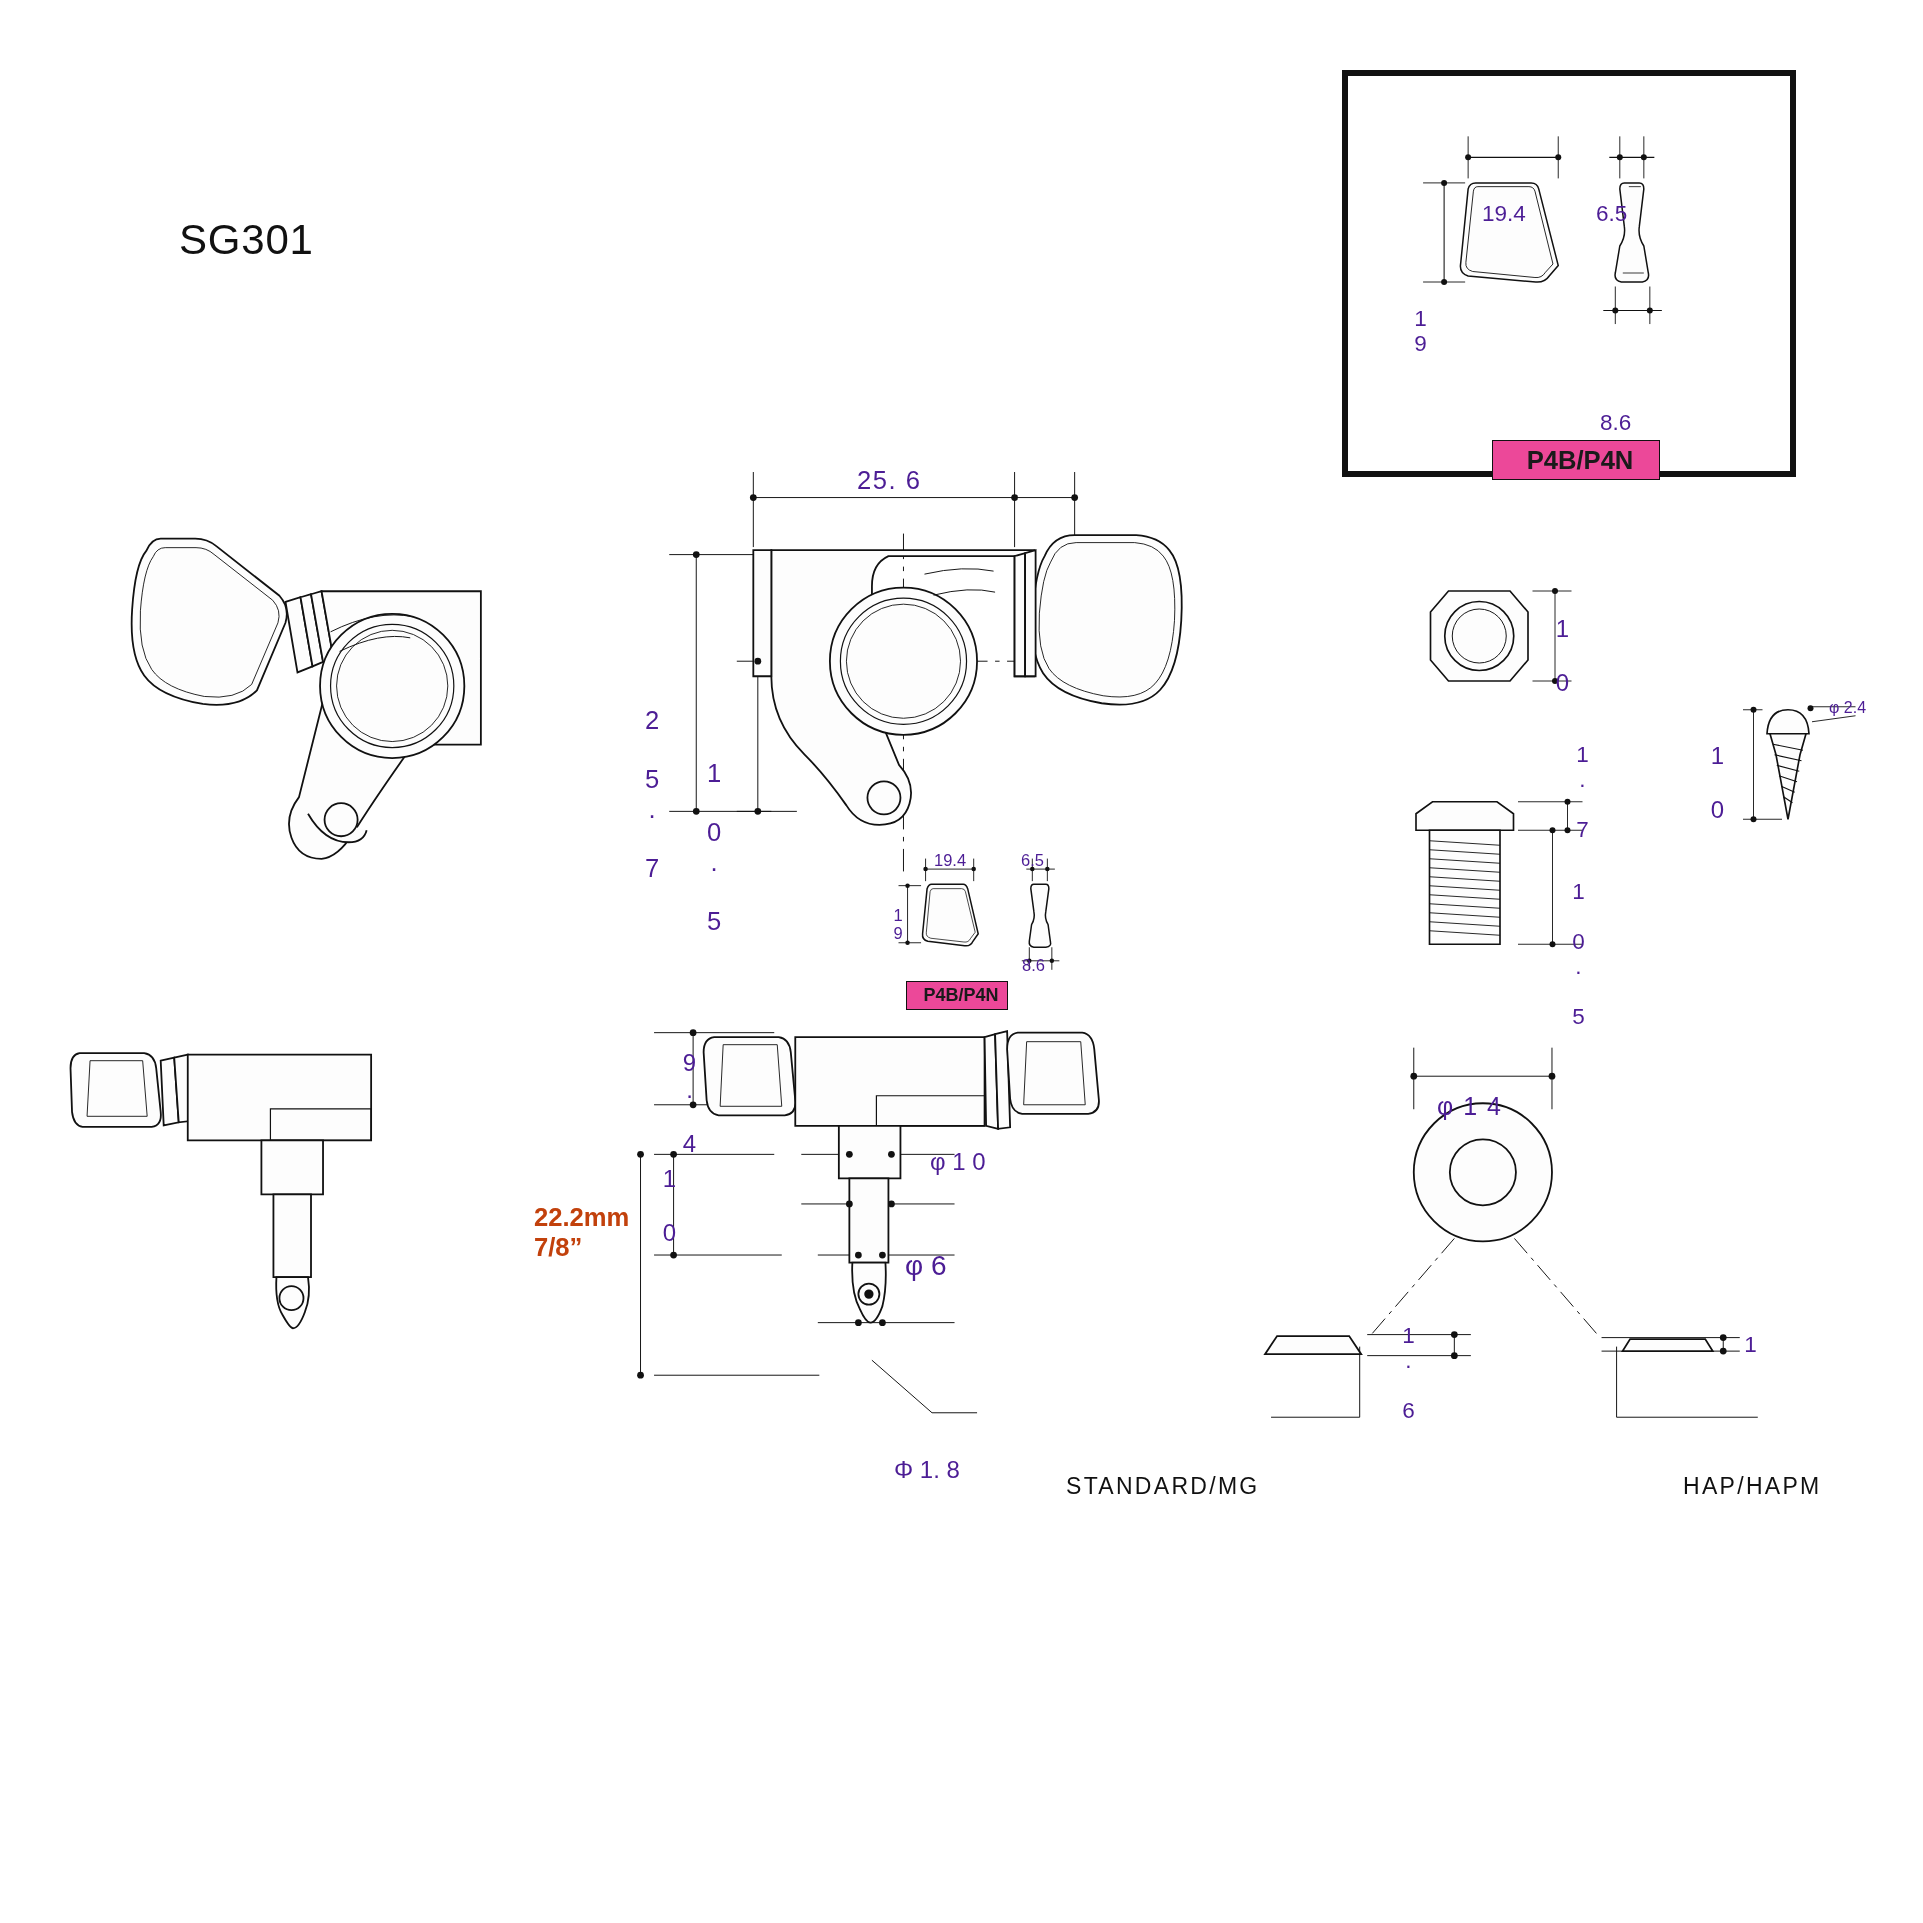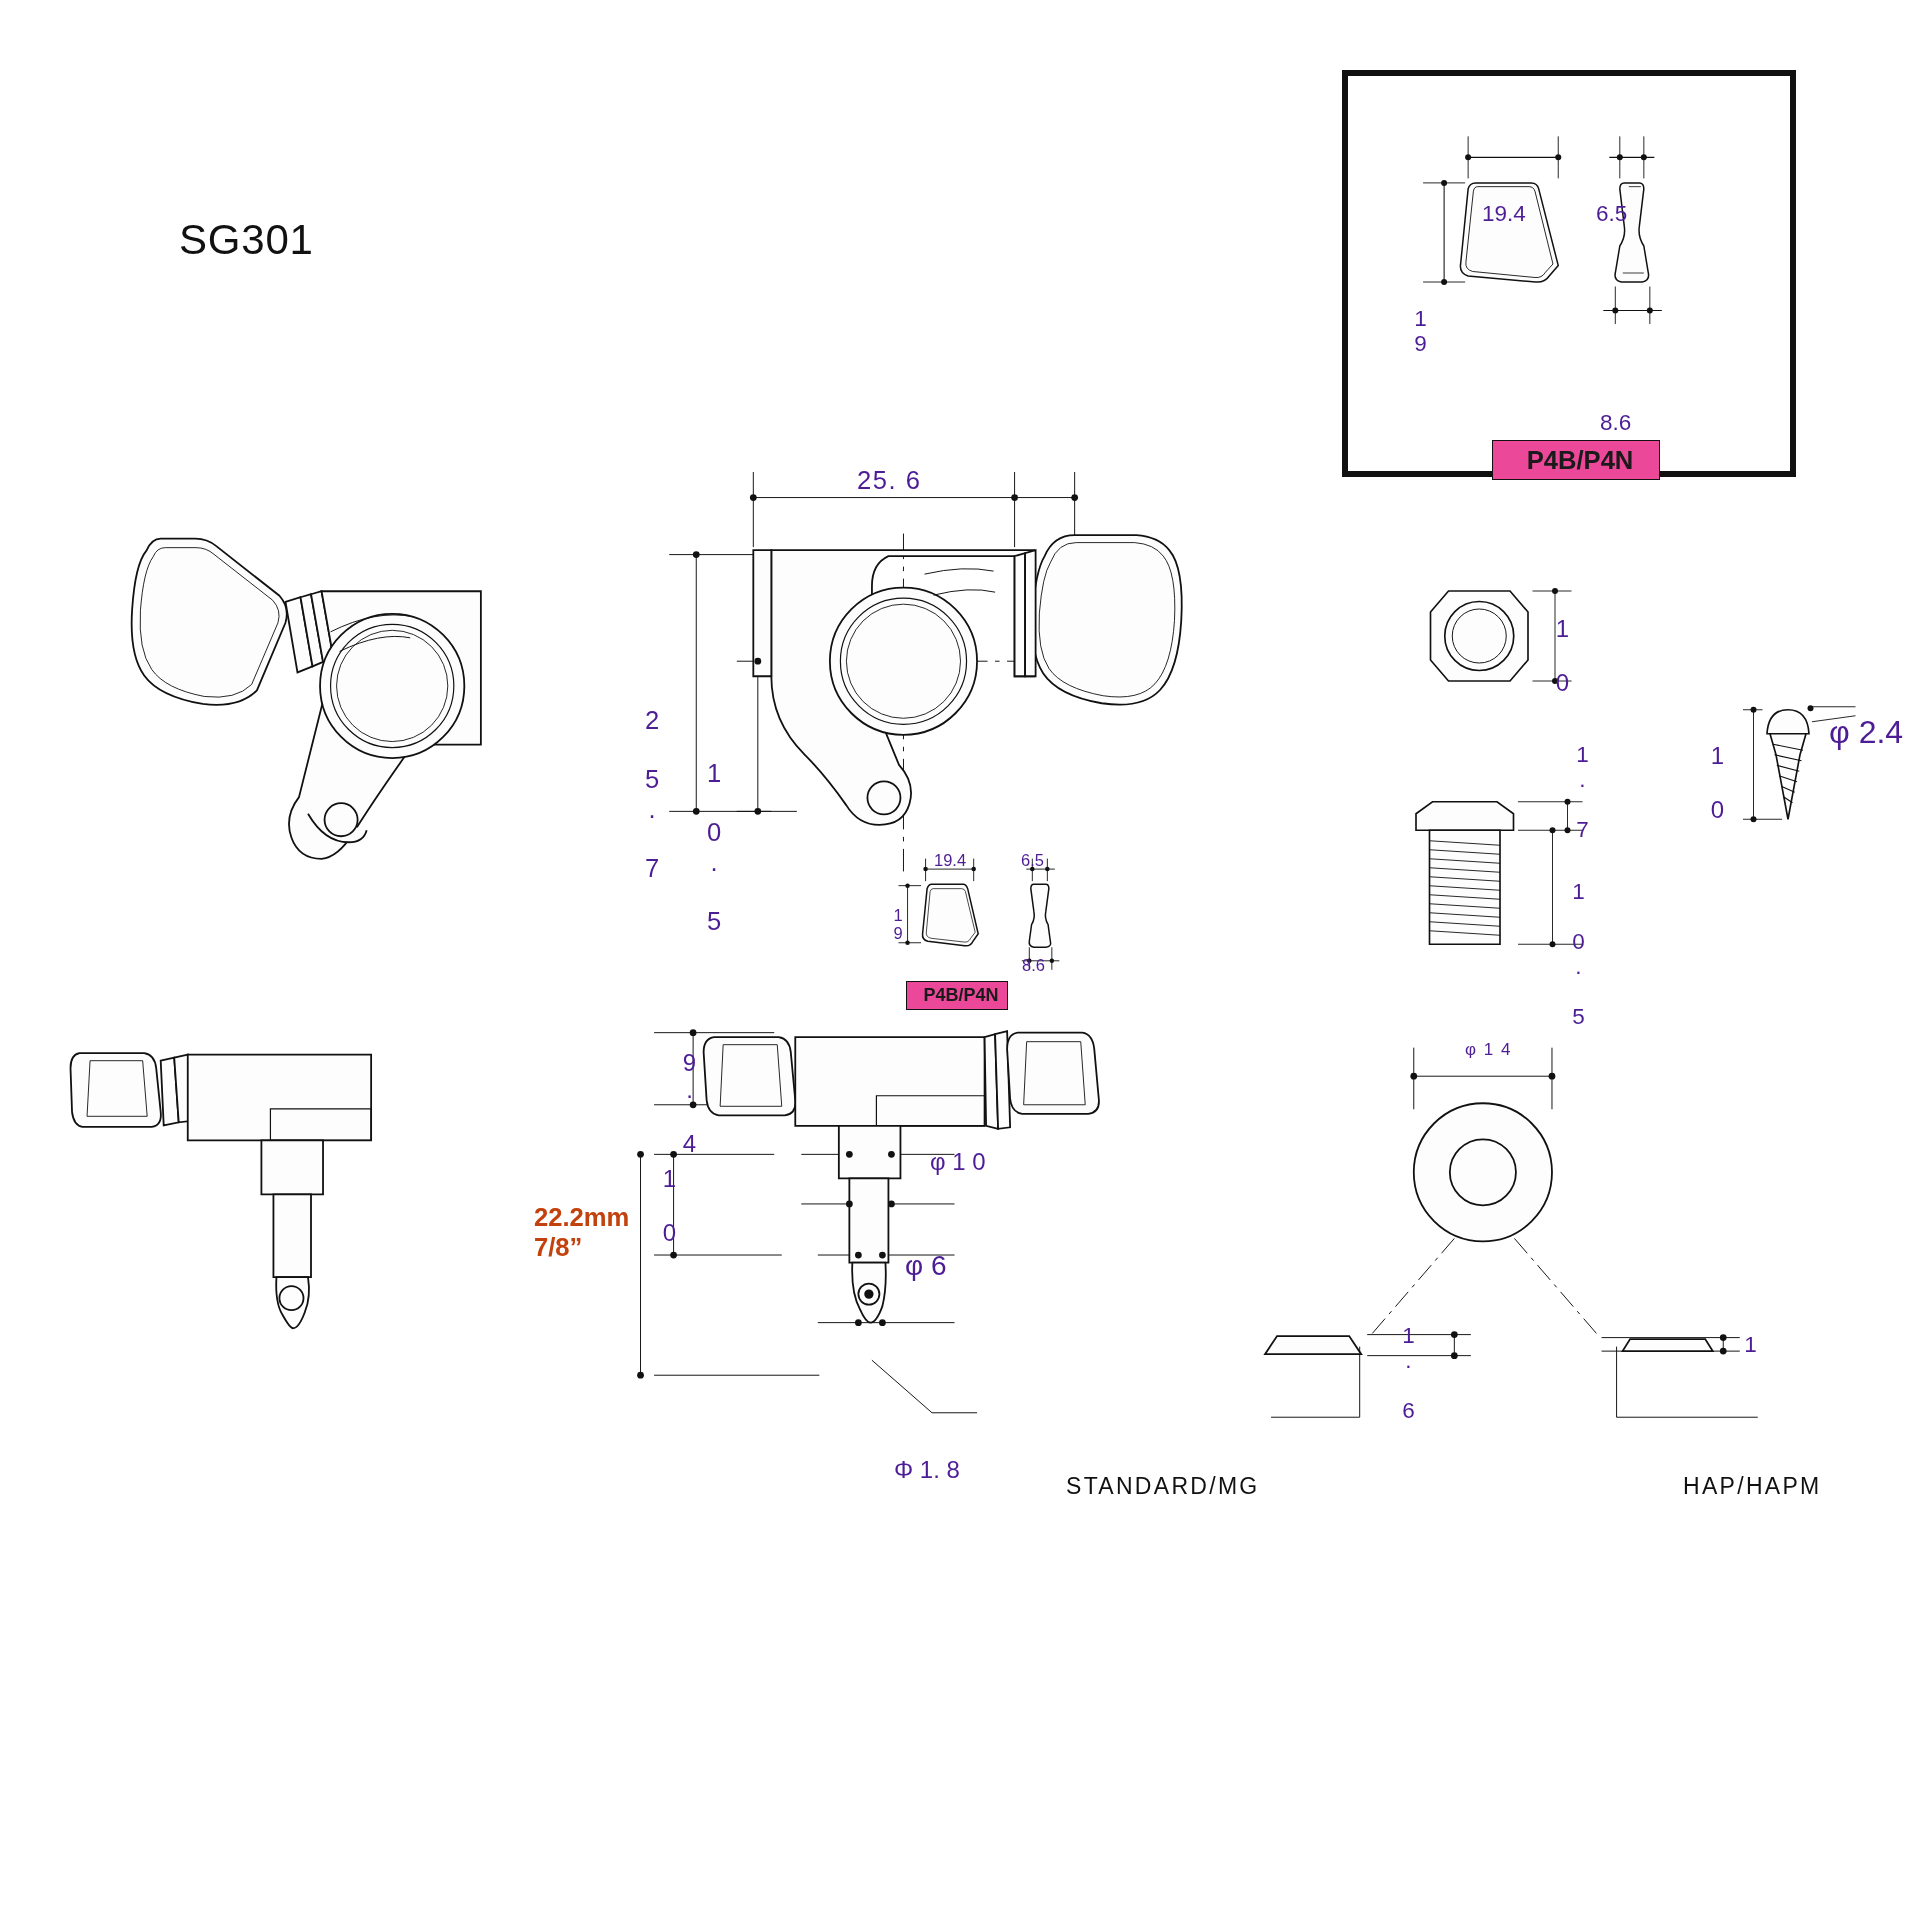--- a/index.html
+++ b/index.html
@@ -304,21 +304,21 @@
       <line x1="150" y1="10" x2="210" y2="10"></line>
       <line x1="152" y1="30" x2="210" y2="22"></line>
     </g>
     <g fill="#111" stroke="none">
       <circle cx="74" cy="14" r="4"></circle>
         <circle cx="74" cy="160" r="4"></circle>
       <circle cx="150" cy="12" r="4"></circle>
     </g>
   </svg>
   <div class="dim-label vert" style="left:1703px; top:742px; font-size:24px;">1 0</div>
-  <div class="dim-label" style="left:1829px; top:699px; font-size:32px;margin-top:15px;">φ 2.4</div>
+  <div class="dim-label" style="left:1829px; top:699px; font-size:16px;">φ 2.4</div>
 
   <svg style="position:absolute; left:60px; top:1014px;" width="496" height="391" viewBox="0 0 660 520">
     <g stroke="#111" fill="#fdfdfd" stroke-width="2.4">
 
       <path d="M26 52 Q14 54 14 72 L16 130 Q18 148 30 150 L122 150 Q136 148 134 130 L128 72 Q126 54 112 52 Z"></path>
       <path d="M40 62 L110 62 L116 136 L36 136 Z" fill="none" stroke-width="1.2"></path>
 
       <path d="M134 62 L152 58 L158 144 L138 148 Z"></path>
       <path d="M152 58 L170 54 L176 142 L158 144 Z"></path>
 
@@ -429,20 +429,20 @@
     </g>
     <g fill="#111" stroke="none">
       <circle cx="242" cy="52" r="4.5"></circle>
         <circle cx="426" cy="52" r="4.5"></circle>
       <circle cx="296" cy="396" r="4.5"></circle>
         <circle cx="296" cy="424" r="4.5"></circle>
       <circle cx="654" cy="400" r="4.5"></circle>
         <circle cx="654" cy="418" r="4.5"></circle>
     </g>
   </svg>
-  <div class="dim-label" style="left:1437px; top:1040px; font-size:17px; letter-spacing:1.5px;margin-left:28px;">φ 1 4</div>
+  <div class="dim-label" style="left:1437px; top:1092px; font-size:25px; letter-spacing:1.5px;">φ 1 4</div>
   <div class="dim-label vert" style="left:1395px; top:1323px; font-size:22.5px;">1. 6</div>
   <div class="dim-label vert" style="left:1737px; top:1332px; font-size:22.5px;">1</div>
   <div class="legend-txt" style="left:1066px; top:1473px;">STANDARD/MG</div>
   <div class="legend-txt" style="left:1683px; top:1473px;">HAP/HAPM</div>
 
 </div>
 
 
 </body></html>

